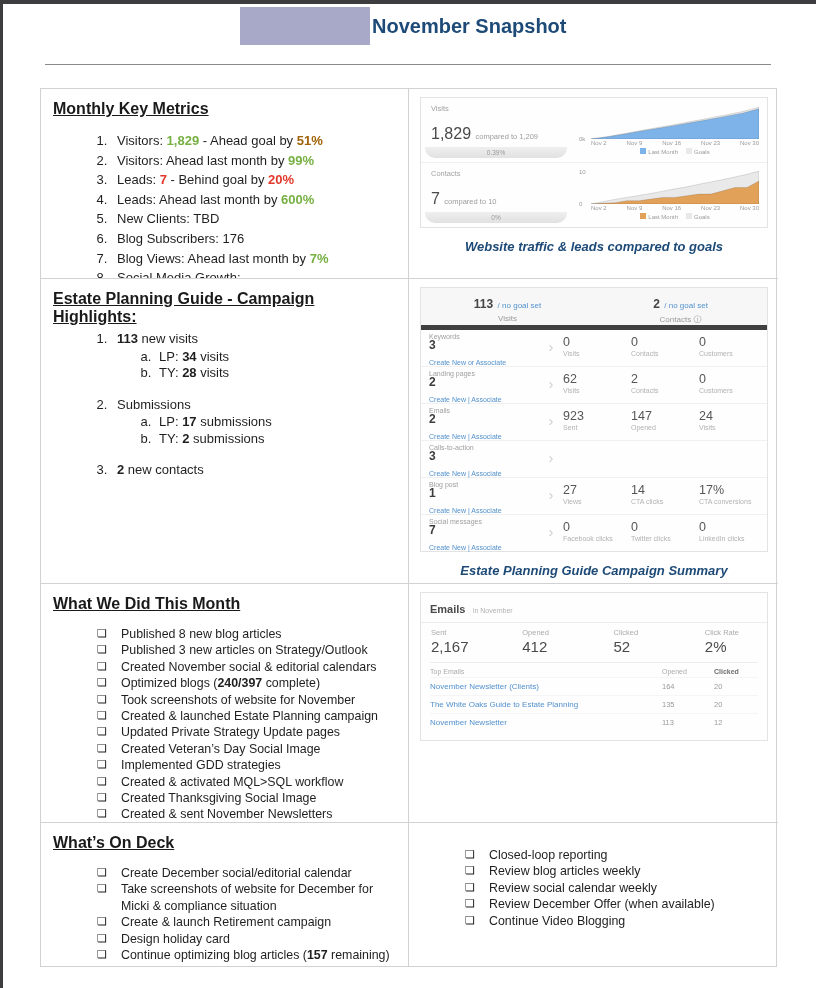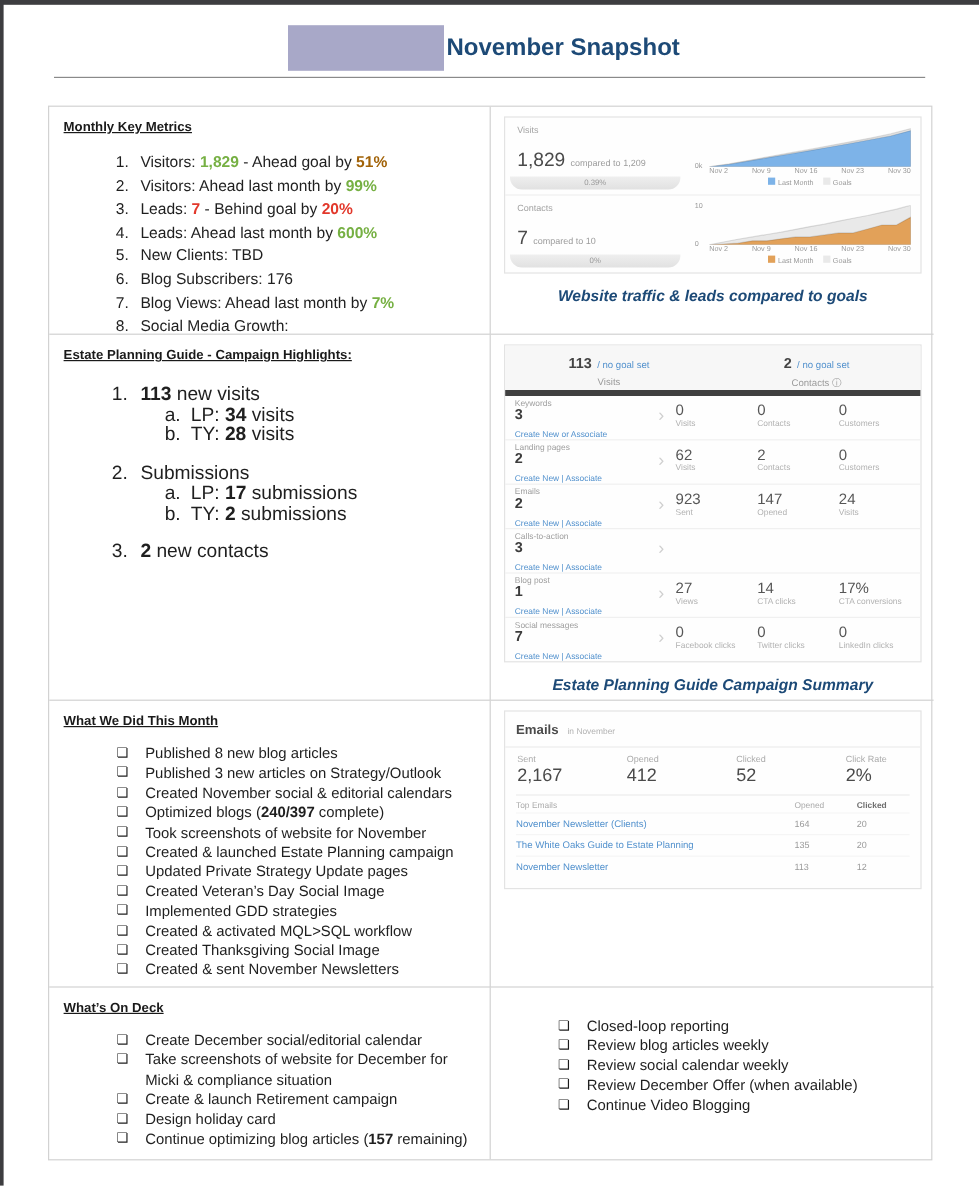--- a/index.html
+++ b/index.html
@@ -1,36 +1,36 @@
 <!DOCTYPE html>
 <html><head>
 <meta charset="utf-8">
 <style>
   html,body{margin:0;padding:0;}
   body{width:816px;height:988px;background:#ffffff;position:relative;overflow:hidden;
        font-family:"Liberation Sans","DejaVu Sans",sans-serif;color:#1f1f1f;}
   .edge-top{position:absolute;top:0;left:0;width:816px;height:4px;background:#3d3d40;}
   .edge-left{position:absolute;top:0;left:0;width:3px;height:988px;background:#3d3d40;}
   
-  .hdr{position:absolute;top:21px;left:240px;display:flex;align-items:center;}
+  .hdr{position:absolute;top:7px;left:240px;display:flex;align-items:center;}
   .logo{width:130px;height:38px;}
   .title{font-size:20px;font-weight:bold;margin:0 0 0 2px;}
   .rule{position:absolute;top:64px;left:45px;width:726px;height:0;border-top:1.5px solid #8a8a8a;}
   
   .grid{position:absolute;top:88px;left:40px;width:737px;display:grid;
         grid-template-columns:368px 369px;grid-template-rows:190px 305px 239px 143px;
         border:1px solid #d2d2d2;box-sizing:border-box;}
   .cell{box-sizing:border-box;padding:11px 8px 0 12px;overflow:hidden;}
   .bR{border-right:1px solid #d2d2d2;} .bB{border-bottom:1px solid #d2d2d2;}
-  h2{font-size:11px;font-weight:bold;text-decoration:underline;color:#1a1a1a;margin:0;}
+  h2{font-size:16px;font-weight:bold;text-decoration:underline;color:#1a1a1a;margin:0;}
   .b{font-weight:bold;}
   
   ol.metrics{margin:13px 0 0;padding-left:58px;font-size:13px;line-height:19.6px;}
   ol.metrics li{padding-left:6px;}
-  ol.hl{margin:19px 0 0;padding-left:58px;font-size:16px;line-height:16.5px;}
+  ol.hl{margin:5px 0 0;padding-left:58px;font-size:13px;line-height:16.5px;}
   ol.hl > li{padding-left:6px;margin-bottom:15px;}
   ol.sub{list-style-type:lower-alpha;margin:1px 0 0;padding-left:38px;}
   ol.sub li{padding-left:4px;}
   
   ul.check{margin:13px 0 0;padding:0 0 0 44px;list-style:none;font-size:12.4px;}
   ul.check li{display:flex;line-height:16.4px;}
   .cb{width:14px;margin-right:10px;font-size:11px;color:#1a1a1a;font-family:"DejaVu Sans",sans-serif;flex:none;}
   .cbt{flex:1;}
   
   .rcell{padding:8px 9px 0 10px;}

